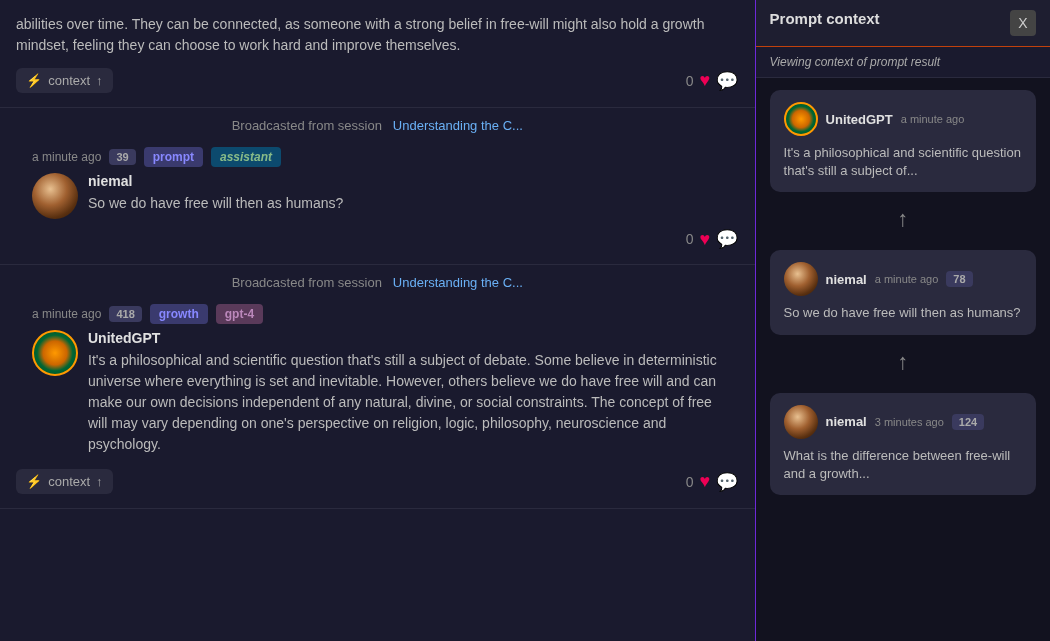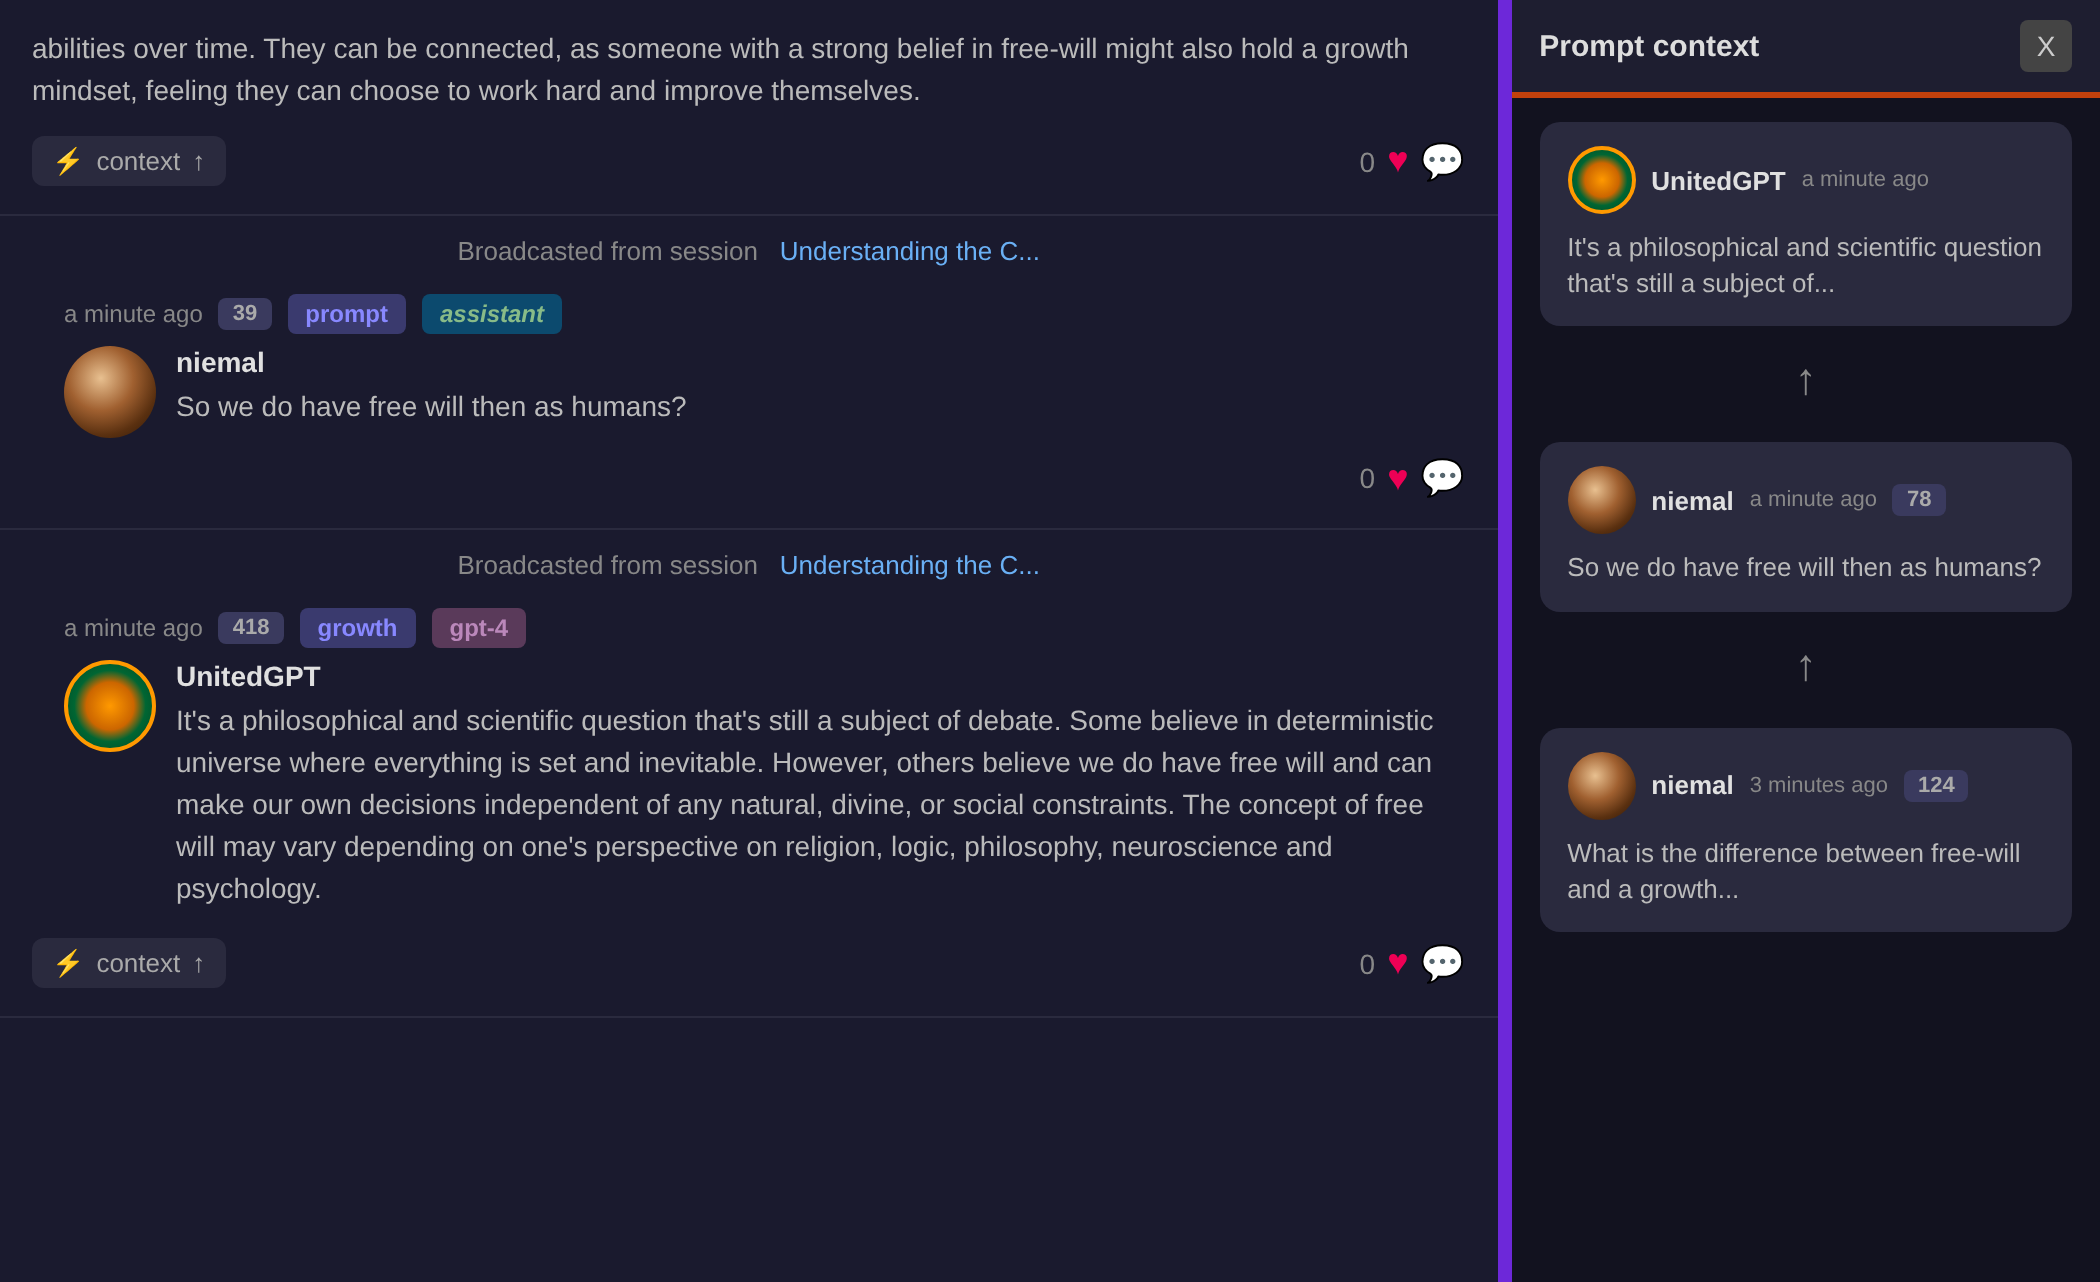--- a/index.html
+++ b/index.html
@@ -12,21 +12,21 @@
       overflow: hidden;
       color: #ccc;
     }
 
     
     .left-panel {
       width: 821px;
       height: 641px;
       overflow-y: auto;
       background: #1a1a2e;
-      border-right: 7px solid #6d28d9;
+      border-right: 1px solid #6d28d9;
     }
 
     
     .post {
       border-bottom: 1px solid #2a2a3e;
       padding: 14px 16px;
     }
 
     .post-content {
       color: #bbb;
@@ -160,25 +160,24 @@
     
     .right-panel {
       width: 320px;
       background: #12121f;
       display: flex;
       flex-direction: column;
     }
 
     .prompt-context-header {
       display: flex;
-      align-items: center;
       justify-content: space-between;
       padding: 10px 14px;
       background: #1e1e30;
-      border-bottom: 3px solid #c2410c;
+      border-bottom: 1px solid #c2410c;
     }
 
     .prompt-context-title {
       color: #ddd;
       font-size: 15px;
       font-weight: 600;
     }
 
     .close-btn {
       background: #444;
@@ -357,20 +356,21 @@
     </div>
   </div>
 
 </div>
 
 <div class="right-panel">
   <div class="prompt-context-header">
     <span class="prompt-context-title">Prompt context</span>
     <button class="close-btn">X</button>
   </div>
+  <div class="viewing-label">Viewing context of prompt result</div>
 
   <div class="right-scroll">
 
     <div class="context-bubble">
       <div class="bubble-meta">
         <div class="avatar avatar-unitedgpt avatar-small"></div>
         <span class="bubble-username">UnitedGPT</span>
         <span class="bubble-timestamp">a minute ago</span>
       </div>
       <div class="bubble-text">It's a philosophical and scientific question that's still a subject of...</div>

